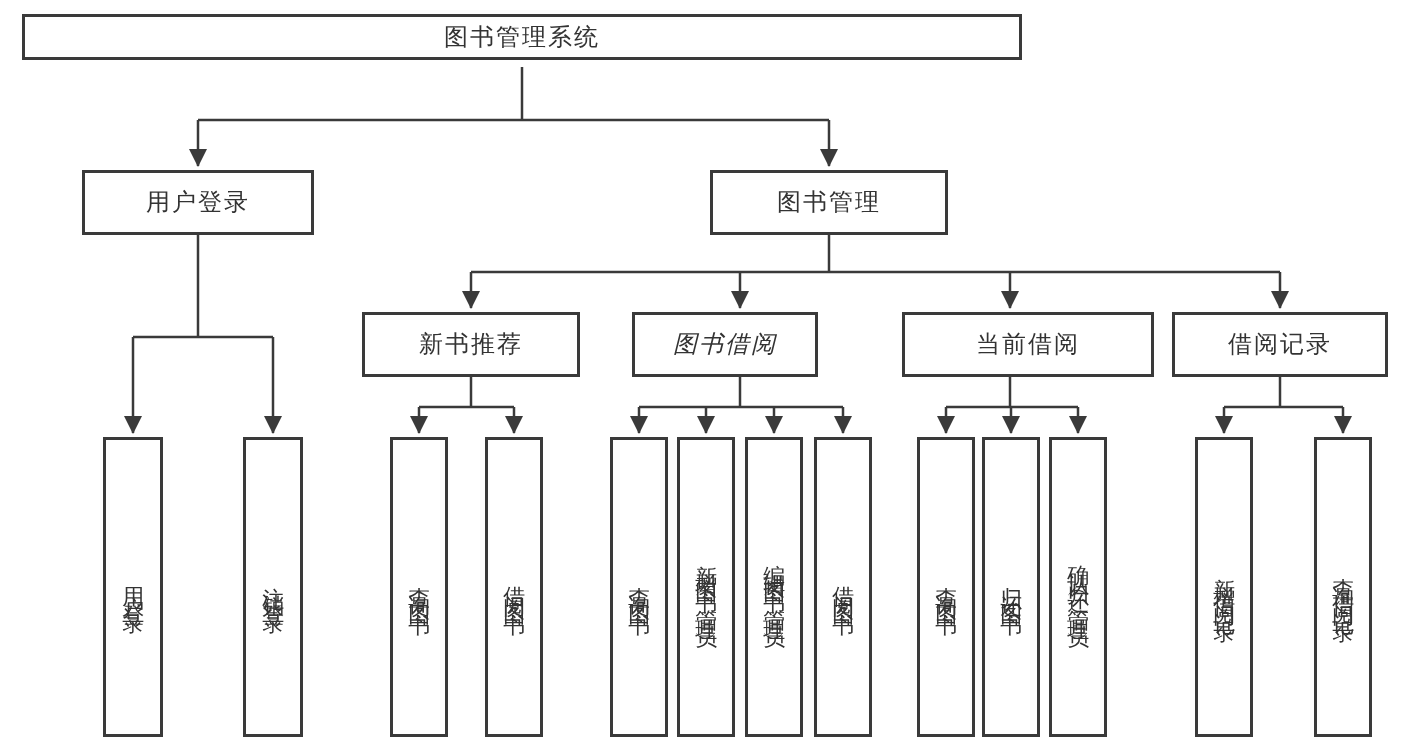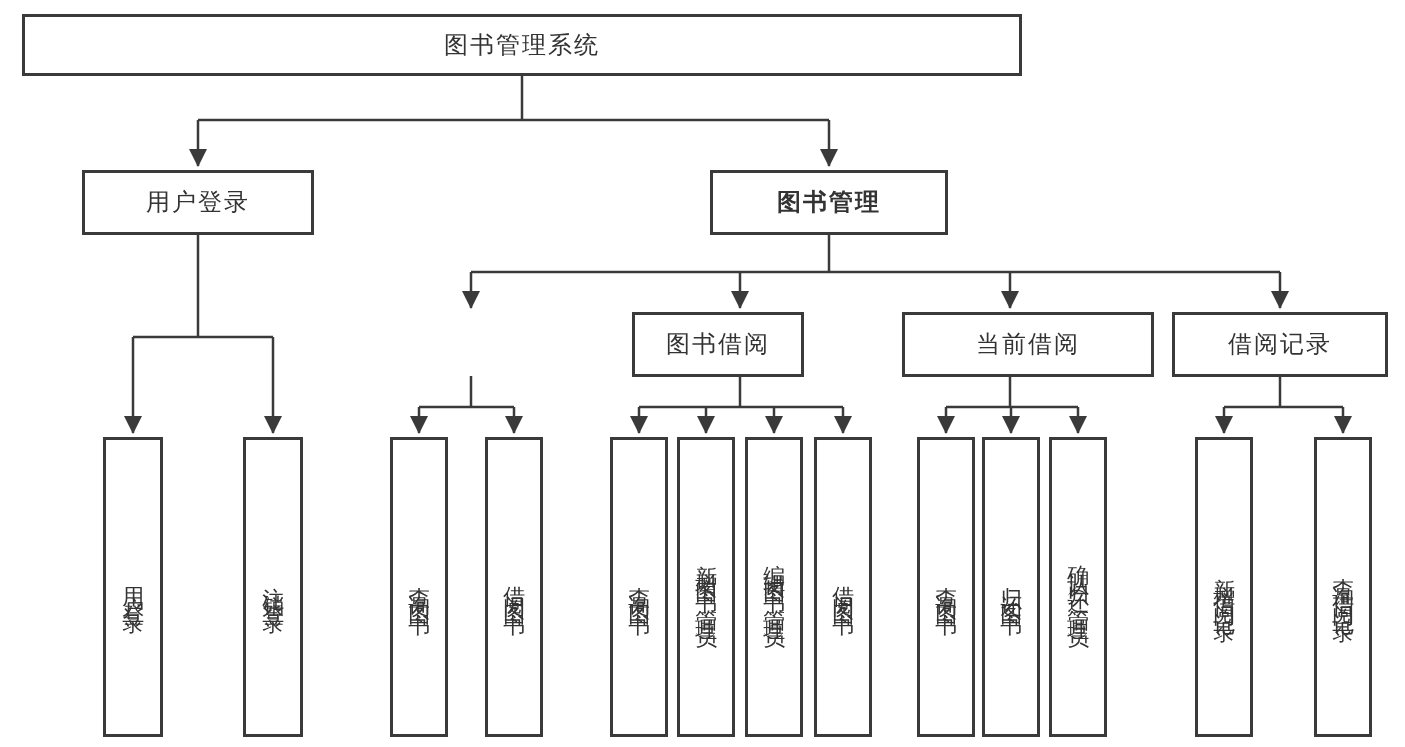--- a/index.html
+++ b/index.html
@@ -27,27 +27,27 @@
     white-space:nowrap;
   }
   .vbox{
     writing-mode:vertical-rl;
     text-orientation:mixed;
     font-size:22px;
     letter-spacing:9px;
     white-space:normal;
   }
   
-  .n-root{left:22px;top:14px;width:1000px;height:62px;}
+  .n-root{left:22px;top:14px;width:1000px;height:46px;}
   
   .n-login{left:82px;top:170px;width:232px;height:65px;}
-  .n-mgmt{left:710px;top:170px;width:238px;height:65px;font-weight:bold;}
+  .n-mgmt{left:710px;top:170px;width:238px;height:65px;}
   
   .n-newbooks{left:362px;top:312px;width:218px;height:65px;}
-  .n-bookborrow{left:632px;top:312px;width:172px;height:65px;}
+  .n-bookborrow{left:632px;top:312px;width:186px;height:65px;font-style:italic;}
   .n-current{left:902px;top:312px;width:252px;height:65px;}
   .n-records{left:1172px;top:312px;width:216px;height:65px;}
   
   .leaf{top:437px;height:300px;}
   .n-userlogin{left:103px;width:60px;}
   .n-logout{left:243px;width:60px;}
   .n-nbquery{left:390px;width:58px;}
   .n-nbborrow{left:485px;width:58px;}
   .n-bbquery{left:610px;width:58px;}
   .n-bbadd{left:677px;width:58px;}
@@ -117,20 +117,21 @@
       <path d="M1224,407 V433" marker-end="url(#arw)"></path>
       <path d="M1343,407 V433" marker-end="url(#arw)"></path>
     </g>
   </svg>
 
   <div class="box n-root">图书管理系统</div>
 
   <div class="box n-login">用户登录</div>
   <div class="box n-mgmt">图书管理</div>
 
+  <div class="box n-newbooks">新书推荐</div>
   <div class="box n-bookborrow">图书借阅</div>
   <div class="box n-current">当前借阅</div>
   <div class="box n-records">借阅记录</div>
 
   <div class="box vbox leaf n-userlogin">用户登录</div>
   <div class="box vbox leaf n-logout">注销登录</div>
 
   <div class="box vbox leaf n-nbquery">查询图书</div>
   <div class="box vbox leaf n-nbborrow">借阅图书</div>
 

